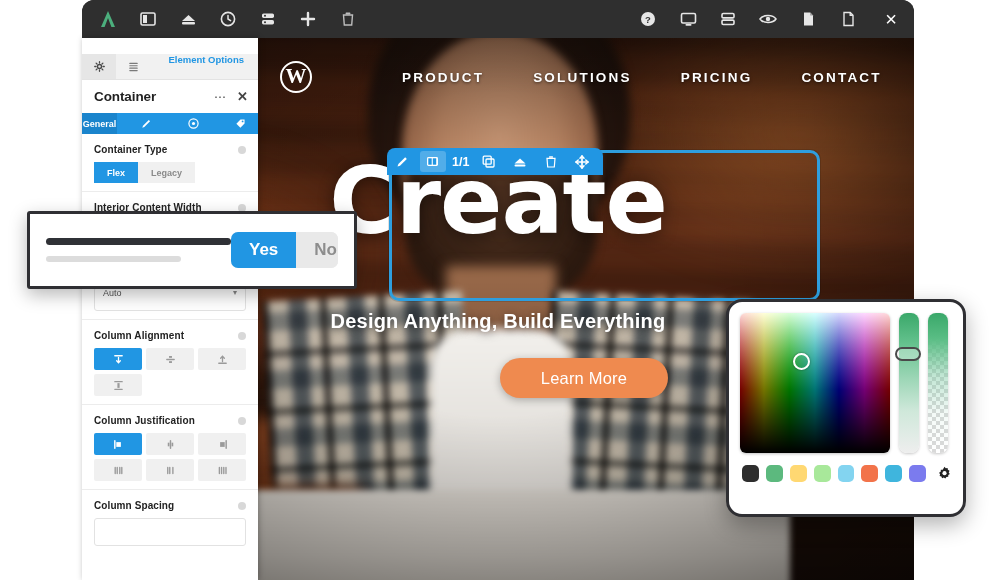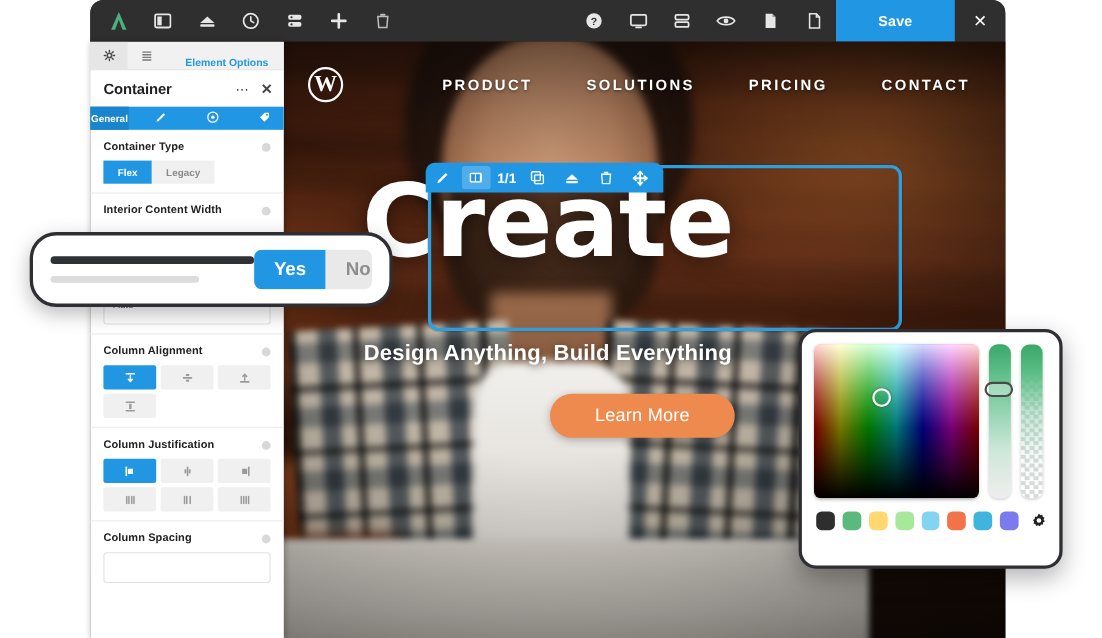--- a/index.html
+++ b/index.html
@@ -186,21 +186,21 @@
     font-size:16.5px;letter-spacing:.2px;
     box-shadow:0 2px 8px rgba(0,0,0,.28);
   }
 
   
   .panel{
     position:absolute;left:82px;top:38px;width:176px;height:542px;
     background:#ffffff;overflow:hidden;
     box-shadow:1px 0 6px rgba(0,0,0,.28);
   }
-  .p-topbar{height:25px;background:#f1f1f1;display:flex;align-items:flex-end;border-bottom:1px solid #e3e3e3;}
+  .p-topbar{height:25px;background:#f1f1f1;display:flex;align-items:flex-start;border-bottom:1px solid #e3e3e3;margin-top:16px;}
   .p-topicon{width:34px;height:25px;display:flex;align-items:center;justify-content:center;color:#4a4a4a;}
   .p-topicon.sel{background:#e6e6e6;}
   .p-elemopts{
     margin-left:auto;padding-right:14px;color:#2196e3;font-size:9.5px;font-weight:600;
   }
   .p-head{
     height:33px;display:flex;align-items:center;padding:0 10px 0 12px;background:#fff;
   }
   .p-title{font-size:13.5px;font-weight:700;color:#1f1f1f;letter-spacing:-.1px;}
   .p-head-actions{margin-left:auto;display:flex;align-items:center;gap:10px;color:#444;}
@@ -232,22 +232,22 @@
   }
   .grid3{display:grid;grid-template-columns:repeat(3,1fr);gap:4px;margin-top:7px;}
   .gbtn{
     height:22px;background:#f0f0f0;border-radius:2px;
     display:flex;align-items:center;justify-content:center;color:#9a9a9a;
   }
   .gbtn.on{background:#2196e3;color:#fff;}
 
   
   .callout{
-    position:absolute;left:27px;top:211px;width:330px;height:68px;
-    background:#fff;border-radius:24px;
+    position:absolute;left:27px;top:211px;width:330px;height:78px;
+    background:#fff;border-radius:3px;
     border:3px solid #2f2f33;
     box-shadow:0 6px 18px rgba(0,0,0,.28);
     display:flex;align-items:center;padding:4px 16px;box-sizing:border-box;
   }
   .co-bars{flex:1;}
   .co-bar1{height:7px;width:185px;background:#2f3136;border-radius:4px;}
   .co-bar2{height:6px;width:135px;background:#dcdcdc;border-radius:4px;margin-top:11px;}
   .co-toggle{display:flex;border-radius:7px;overflow:hidden;background:#e9e9e9;}
   .co-yes{
     background:#2196e3;color:#fff;font-size:17px;font-weight:700;
@@ -381,21 +381,20 @@
               <path d="M2 1.5 H8.2 L11 4.4 V14.5 H2 Z" fill="#e6e6e6"></path>
               <path d="M8.2 1.5 V4.4 H11" fill="#9a9a9a"></path>
             </svg>
         </div>
         <div class="tbtn">
           <svg width="13" height="16" viewBox="0 0 13 16">
               <path d="M2 1.5 H8.2 L11 4.4 V14.5 H2 Z" fill="none" stroke="#e6e6e6" stroke-width="1.4"></path>
               <path d="M8.2 1.5 V4.4 H11" fill="none" stroke="#e6e6e6" stroke-width="1.4"></path>
             </svg>
         </div>
-        <div class="save-btn">Save</div>
         <div class="close-btn">×</div>
       </div>
     </div>
 
     <div class="canvas">
       <div class="photo">
         <div class="ph-wall"></div>
         <div class="ph-wall2"></div>
         <div class="ph-glow"></div>
         <div class="ph-glow2"></div>

